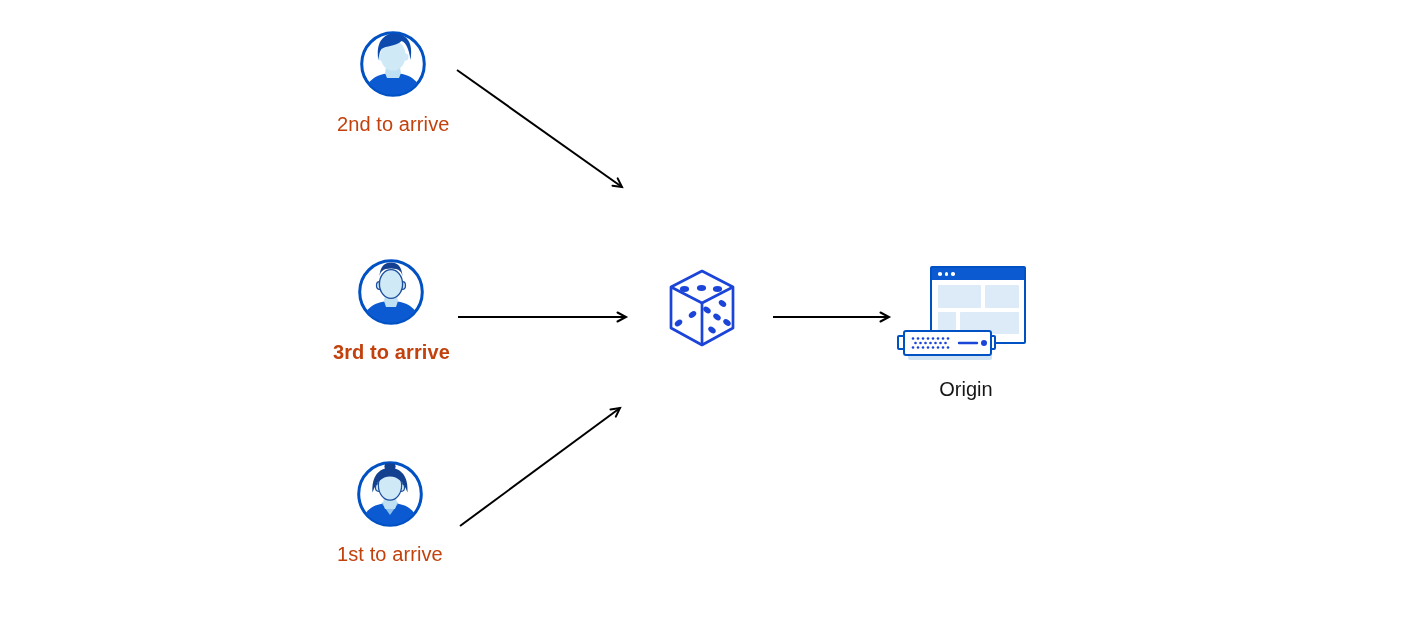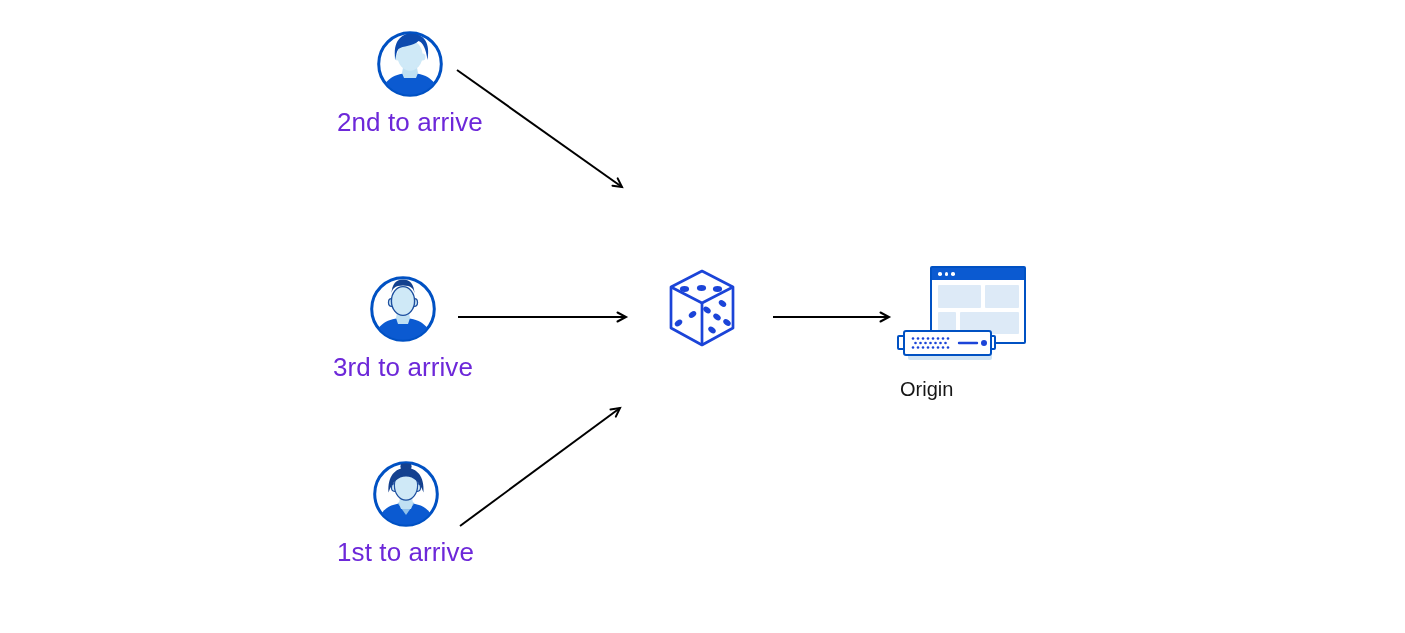--- a/index.html
+++ b/index.html
@@ -7,23 +7,23 @@
     width:1405px;height:633px;
     background:#ffffff;
     font-family:"Liberation Sans","DejaVu Sans",sans-serif;
     position:relative;
     overflow:hidden;
   }
   .stage{position:absolute;inset:0;}
   .edges{position:absolute;left:0;top:0;}
   .node{position:absolute;display:flex;flex-direction:column;align-items:center;}
   .node-label{
-    margin-top:8px;
-    font-size:26px;
-    color:#6d28d9;
+    margin-top:14px;
+    font-size:20px;
+    color:#c2410c;
     white-space:nowrap;
     letter-spacing:.1px;
   }
   
   .browser{
     position:absolute;left:930px;top:266px;width:96px;height:78px;
     background:#ffffff;border:2px solid #0051c3;border-radius:2px;
     box-sizing:border-box;
   }
   .browser-bar{
@@ -47,21 +47,21 @@
   }
   .server-tab{
     position:absolute;width:8px;height:15px;background:#ffffff;
     border:2px solid #0051c3;border-radius:2px;box-sizing:border-box;z-index:2;
     top:335px;
   }
   .server-tab.left{left:897px;}
   .server-tab.right{left:988px;}
   .origin-label{
     position:absolute;left:900px;top:378px;width:132px;
-    text-align:left;font-size:20px;color:#161616;
+    text-align:center;font-size:20px;color:#161616;
   }
 </style>
 </head>
 <body>
 
 <div class="stage">
 
   <svg class="edges" width="1405" height="633" viewBox="0 0 1405 633">
     <defs>
       <marker id="ah" viewBox="0 0 14 14" refX="11.5" refY="7" markerWidth="14" markerHeight="14" orient="auto" markerUnits="userSpaceOnUse">
@@ -89,21 +89,21 @@
         <ellipse cx="47.5" cy="28" rx="3" ry="3.6" fill="#cfe9f7"></ellipse>
         <ellipse cx="35" cy="26.5" rx="12.6" ry="15.2" fill="#cfe9f7"></ellipse>
         <path d="M20.5,31 C17,12 27,4.5 36,4.5 C49.5,5 55.5,14 52.5,31
                  C51,20 48,13.5 43.5,12 C38.5,17.5 27.5,16.5 23.5,20
                  C21.5,23 20.8,26.5 20.5,31 Z" fill="#0d4aae"></path>
       </g>
     </svg>
     <div class="node-label">2nd to arrive</div>
   </div>
 
-  <div class="node" style="left:333px;top:274px;">
+  <div class="node" style="left:333px;top:257px;font-weight:bold;">
     <svg width="70" height="70" viewBox="0 0 70 70">
       <defs>
           <clipPath id="clipB">
             <circle cx="35" cy="35" r="30.8"></circle>
           </clipPath>
         </defs>
       <circle cx="35" cy="35" r="31.3" fill="#ffffff" stroke="#0051c3" stroke-width="3"></circle>
       <g clip-path="url(#clipB)">
         <path d="M5,70 C7,51 19,44 35,44 C51,44 63,51 65,70 Z" fill="#0b5ad1"></path>
         <path d="M28,44 L30,50 L40,50 L42,44 L40,33 L30,33 Z" fill="#bfe0f3"></path>

